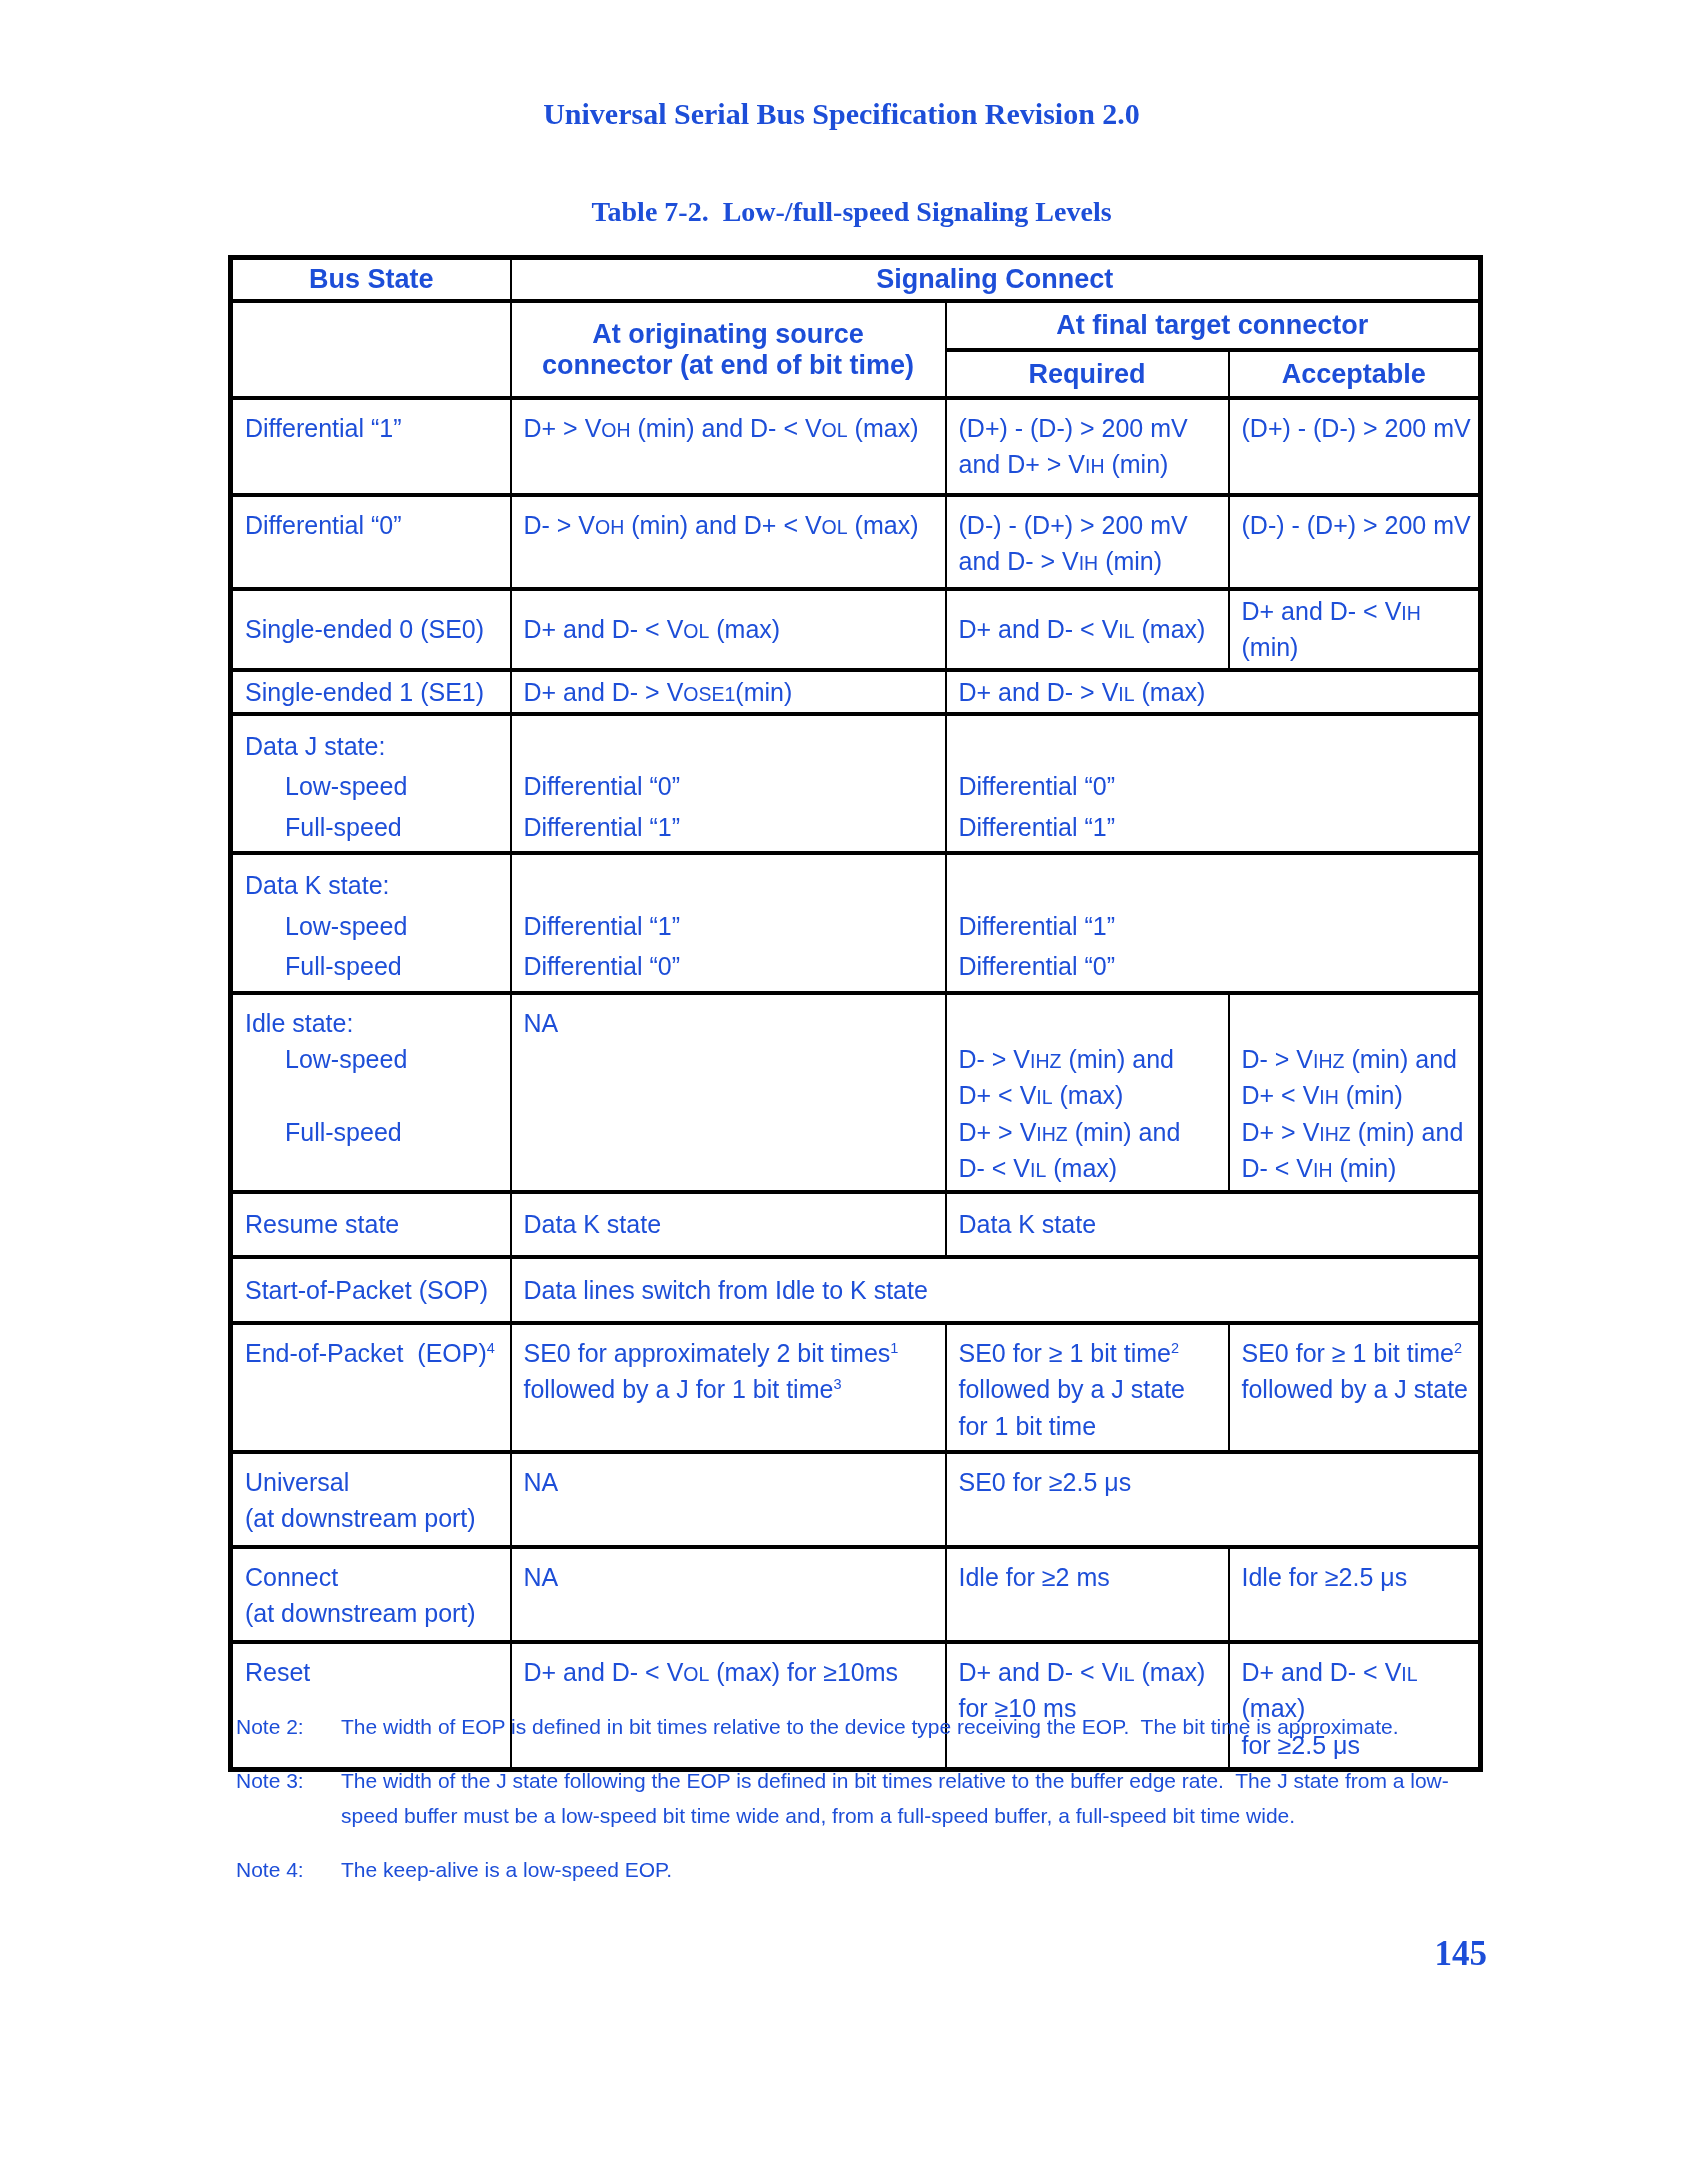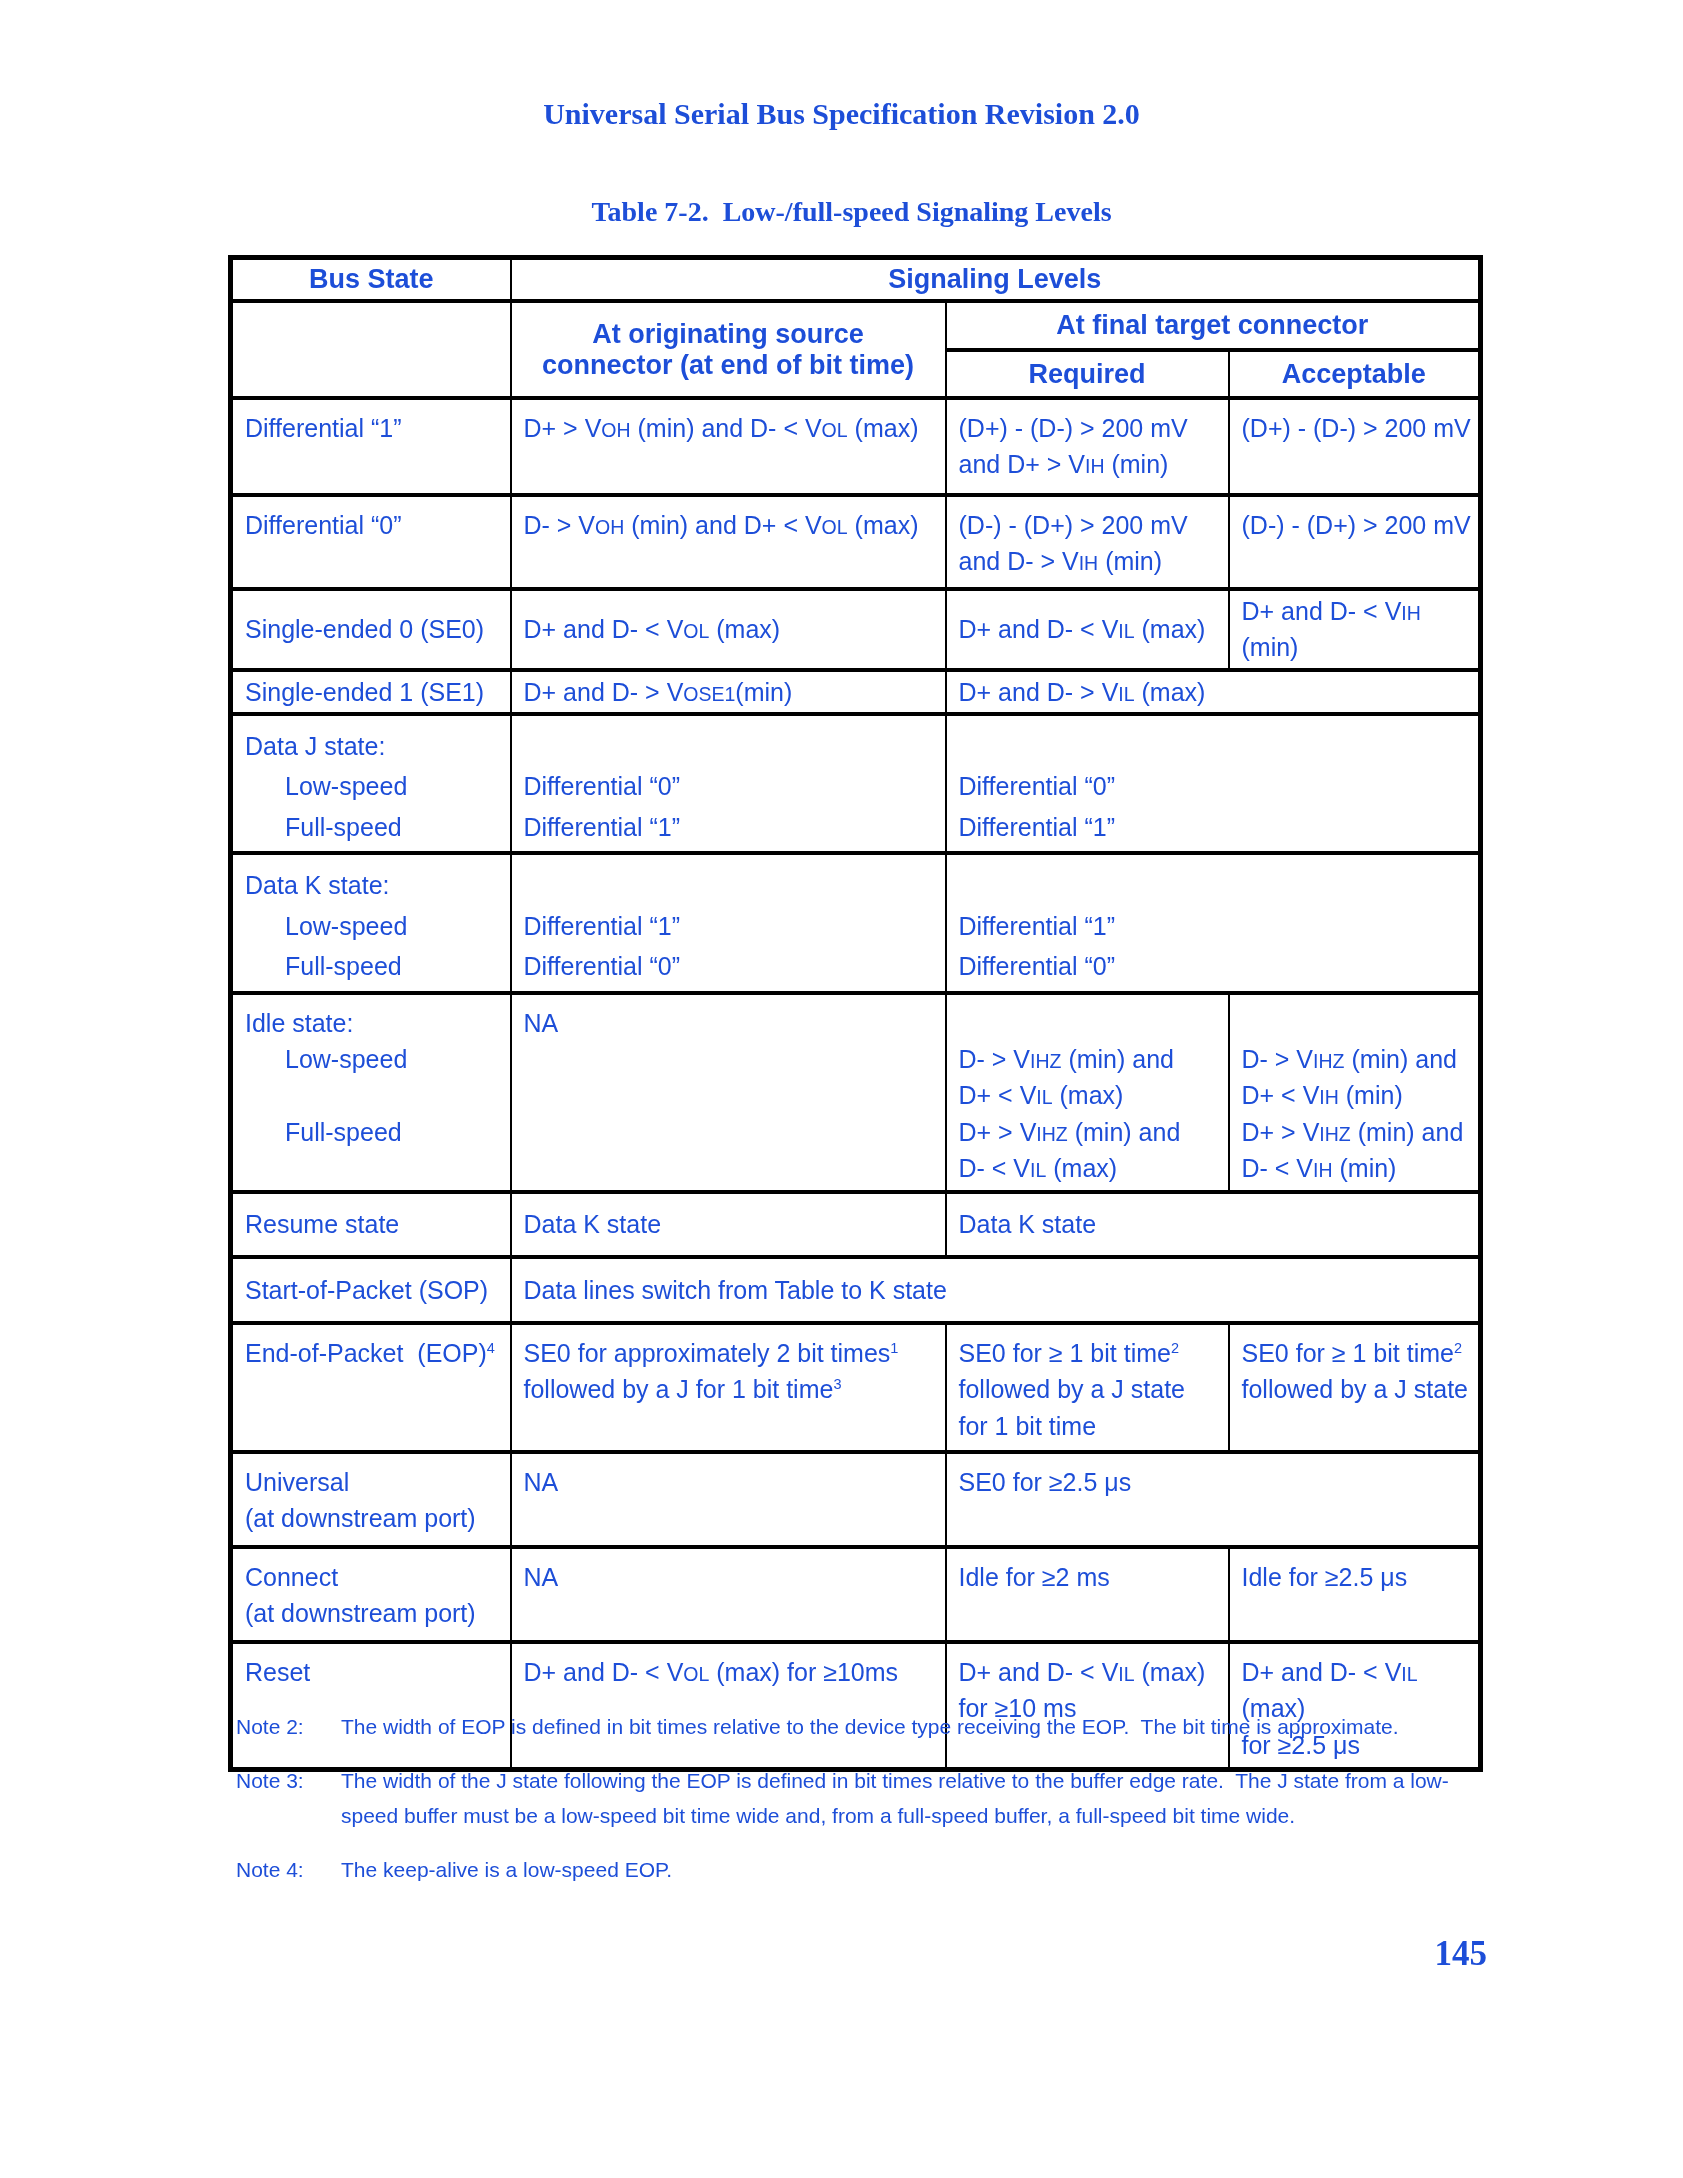--- a/index.html
+++ b/index.html
@@ -74,21 +74,21 @@
   <table class="sig">
     <colgroup>
       <col style="width:280px">
         <col style="width:435px">
         <col style="width:283px">
         <col style="width:252px">
     </colgroup>
     <tbody>
         <tr style="height:40px">
       <th>Bus State</th>
-      <th colspan="3">Signaling Levels</th>
+      <th colspan="3">Signaling Connect</th>
     </tr>
     <tr style="height:49px">
       <th rowspan="2"></th>
       <th rowspan="2">At originating source connector (at end of bit time)</th>
       <th colspan="2">At final target connector</th>
     </tr>
     <tr style="height:48px">
       <th>Required</th>
       <th>Acceptable</th>
     </tr>
@@ -216,21 +216,21 @@
           </td>
       <td colspan="2">
             <div class="ln">Data K state</div>
           </td>
     </tr>
     <tr class="vmid" style="height:66px">
       <td>
             <div class="ln">Start-of-Packet (SOP)</div>
           </td>
       <td colspan="3">
-            <div class="ln">Data lines switch from Table to K state</div>
+            <div class="ln">Data lines switch from Idle to K state</div>
           </td>
     </tr>
     <tr style="height:129px">
       <td>
             <div class="ln">End-of-Packet  (EOP)<sup>4</sup></div>
           </td>
       <td>
             <div class="ln">SE0 for approximately 2 bit times<sup>1</sup></div>
             <div class="ln">followed by a J for 1 bit time<sup>3</sup></div>
           </td>

